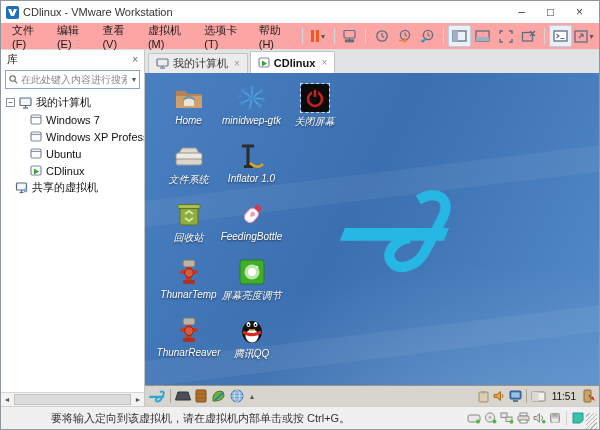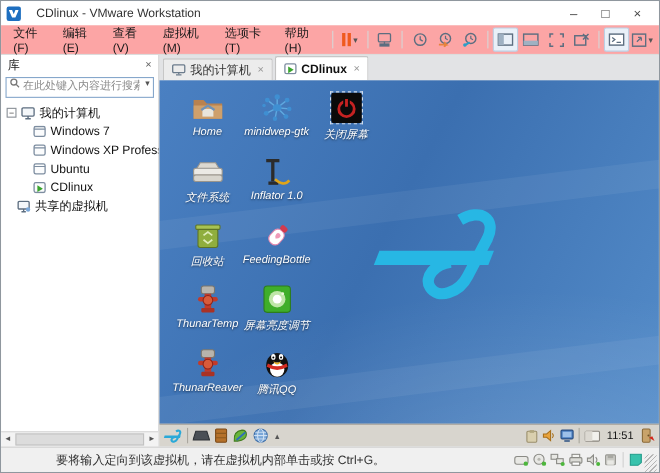--- a/index.html
+++ b/index.html
@@ -3,42 +3,42 @@
 <meta charset="utf-8">
 <style>
   html,body{margin:0;padding:0;background:#fff;font-family:"Liberation Sans",sans-serif;}
   .window{width:600px;height:430px;display:flex;flex-direction:column;background:#f0f0f0;
     border:1px solid #8f979e;box-sizing:border-box;overflow:hidden;}
 
   
   .titlebar{height:22px;background:#ffffff;display:flex;align-items:center;padding:0 5px;flex:0 0 auto;}
   .vmw-icon{width:13px;height:13px;border-radius:2px;background:#1e6fc0;display:flex;align-items:center;justify-content:center;}
   .vmw-icon svg{display:block}
-  .title-text{font-size:11px;color:#333;margin-left:14px;}
+  .title-text{font-size:11px;color:#333;margin-left:4px;}
   .win-controls{margin-left:auto;display:flex;}
   .win-btn{width:29px;height:20px;display:flex;align-items:center;justify-content:center;font-size:12px;color:#444;}
 
   
   .menubar{height:26px;background:#fca5a5;border-bottom:1px solid #dcdcdc;display:flex;align-items:center;padding:0 4px;flex:0 0 auto;}
   .menu-item{font-size:11px;color:#1b1b1b;padding:0 7px;}
   .tb-sep{width:1px;height:16px;background:#d6d6d6;margin:0 4px;}
   .tb-btn{height:20px;min-width:21px;display:flex;align-items:center;justify-content:center;border:1px solid transparent;border-radius:2px;}
   .tb-btn.pressed{background:#e9f0f8;border-color:#bcd0e4;}
   .pause-bars{display:flex;gap:2px;}
   .pause-bars i{display:block;width:3px;height:12px;background:#ef5a1e;}
   .caret{font-size:8px;color:#555;margin-left:2px;}
 
   
   .body{flex:1;display:flex;min-height:0;}
 
   
   .sidebar{width:143px;flex:0 0 143px;background:#fff;border-right:1px solid #c6c6c6;display:flex;flex-direction:column;min-height:0;}
   .sb-header{height:19px;display:flex;align-items:center;padding:0 6px;font-size:11px;color:#222;}
   .sb-close{margin-left:auto;color:#666;font-size:10px;}
-  .search-box{margin:1px 4px 3px 4px;height:17px;border:1px solid #86a7cb;display:flex;padding:0 3px;gap:3px;background:#fff;}
+  .search-box{margin:1px 4px 3px 4px;height:17px;border:1px solid #86a7cb;display:flex;align-items:center;padding:0 3px;gap:3px;background:#fff;}
   .search-box .ph{font-size:10px;color:#8a8a8a;white-space:nowrap;overflow:hidden;flex:1;}
   .tree{flex:1;overflow:hidden;padding-top:2px;}
   .tree-row{height:17px;display:flex;align-items:center;font-size:11px;color:#111;white-space:nowrap;overflow:hidden;}
   .tree-row.lvl0{padding-left:5px;}
   .tree-row.lvl1{padding-left:29px;}
   .tree-row.lvl0s{padding-left:14px;}
   .expander{width:9px;height:9px;border:1px solid #898f96;display:flex;align-items:center;justify-content:center;font-size:8px;line-height:7px;color:#333;margin-right:4px;box-sizing:border-box;background:#fff;}
   .tree-ico{margin-right:4px;display:flex;}
   .sb-hscroll{height:13px;border-top:1px solid #d6d6d6;background:#f3f3f3;display:flex;align-items:center;flex:0 0 auto;}
   .sb-hscroll .arr{font-size:7px;color:#555;width:12px;text-align:center;}

